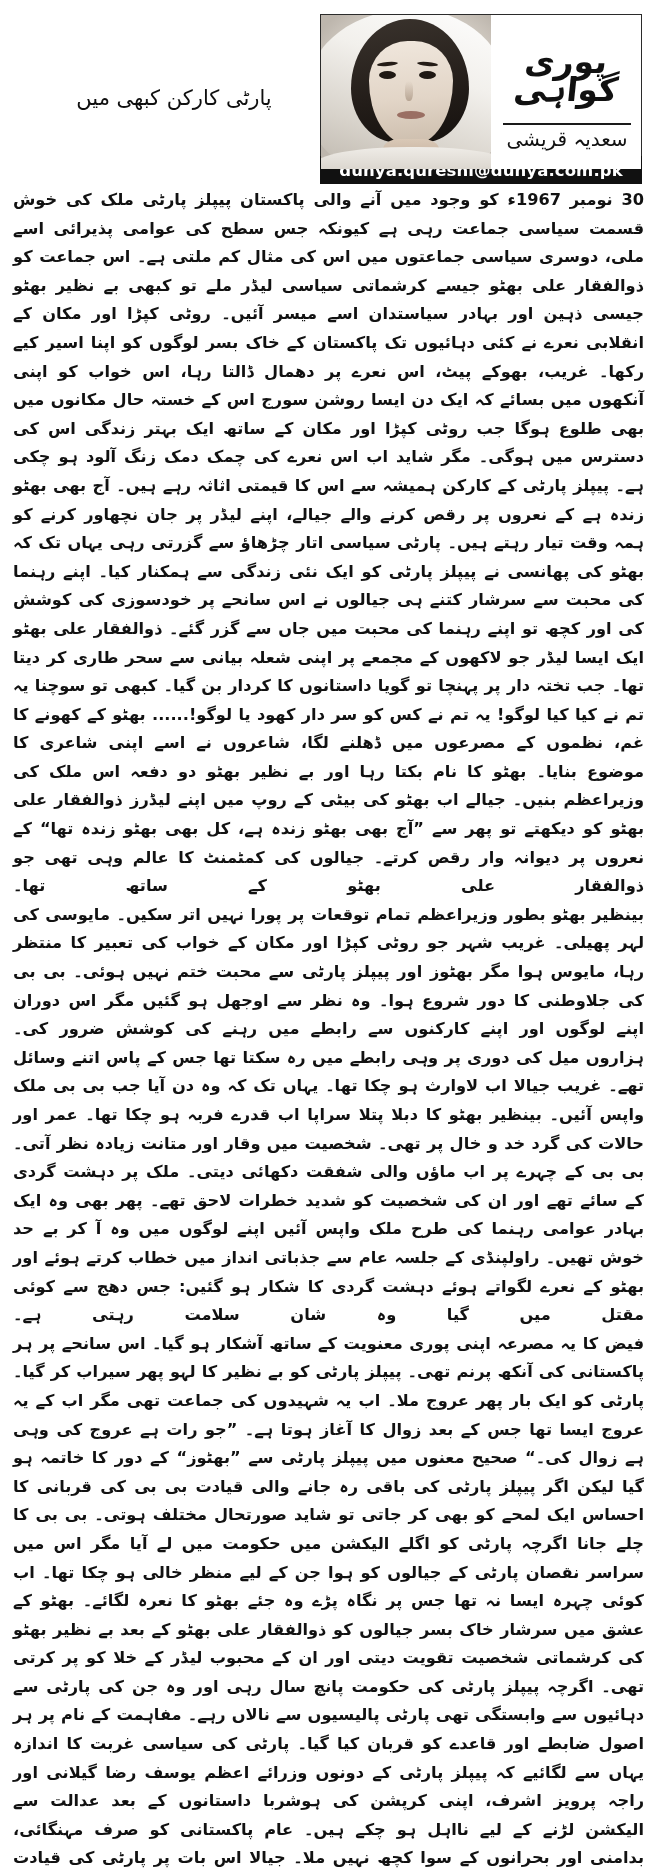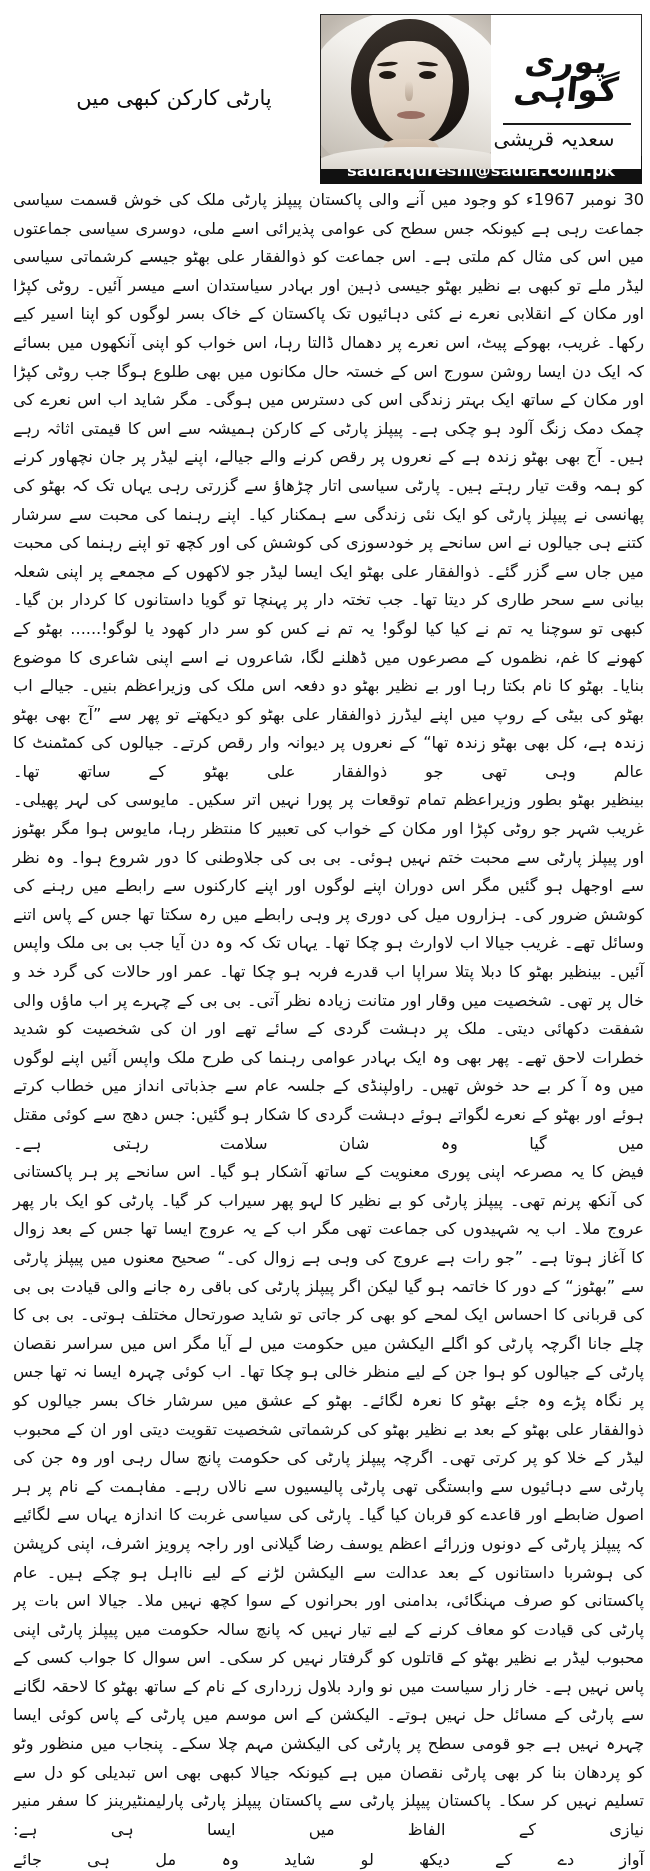--- a/index.html
+++ b/index.html
@@ -84,21 +84,21 @@
     top: 108px;
     right: 10px;
     width: 128px;
     height: 2px;
     background: #1a1a1a;
   }
 
   .author-name {
     position: absolute;
     top: 112px;
-    right: 23px;
+    right: 10px;
     width: 128px;
     text-align: center;
     font-size: 20px;
     color: #111111;
     font-family: "DejaVu Sans", sans-serif;
   }
 
   
   .portrait {
     position: absolute;
@@ -233,20 +233,21 @@
     font-family: "DejaVu Sans", sans-serif;
     font-size: 16.2px;
     line-height: 28.6px;
     color: #121212;
     word-spacing: 0.5px;
   }
   .article p {
     margin: 0 0 0 7px;
     text-align: justify;
     text-align-last: justify;
+    font-weight: bold;
   }
   .verse {
     text-align: center;
     text-align-last: center;
     margin: 0;
     line-height: 31px;
   }
 </style>
 </head>
 <body>
@@ -277,21 +278,21 @@
           <span class="l1">پوری</span>
           <span class="l2">گواہی</span>
         </div>
         <div class="brand-rule"></div>
         <div class="author-name">سعدیہ قریشی</div>
       </div>
 
     </div>
 
     <div class="email-bar">
-      <span>sadia.qureshi@sadia.com.pk</span>
+      <span>dunya.qureshi@dunya.com.pk</span>
     </div>
 
     <div class="column-title">پارٹی کارکن کبھی میں</div>
   </div>
 
   <div class="article">
     <p>30 نومبر 1967ء کو وجود میں آنے والی پاکستان پیپلز پارٹی ملک کی خوش قسمت سیاسی جماعت رہی ہے کیونکہ جس سطح کی عوامی پذیرائی اسے ملی، دوسری سیاسی جماعتوں میں اس کی مثال کم ملتی ہے۔ اس جماعت کو ذوالفقار علی بھٹو جیسے کرشماتی سیاسی لیڈر ملے تو کبھی بے نظیر بھٹو جیسی ذہین اور بہادر سیاستدان اسے میسر آئیں۔ روٹی کپڑا اور مکان کے انقلابی نعرے نے کئی دہائیوں تک پاکستان کے خاک بسر لوگوں کو اپنا اسیر کیے رکھا۔ غریب، بھوکے پیٹ، اس نعرے پر دھمال ڈالتا رہا، اس خواب کو اپنی آنکھوں میں بسائے کہ ایک دن ایسا روشن سورج اس کے خستہ حال مکانوں میں بھی طلوع ہوگا جب روٹی کپڑا اور مکان کے ساتھ ایک بہتر زندگی اس کی دسترس میں ہوگی۔ مگر شاید اب اس نعرے کی چمک دمک زنگ آلود ہو چکی ہے۔ پیپلز پارٹی کے کارکن ہمیشہ سے اس کا قیمتی اثاثہ رہے ہیں۔ آج بھی بھٹو زندہ ہے کے نعروں پر رقص کرنے والے جیالے، اپنے لیڈر پر جان نچھاور کرنے کو ہمہ وقت تیار رہتے ہیں۔ پارٹی سیاسی اتار چڑھاؤ سے گزرتی رہی یہاں تک کہ بھٹو کی پھانسی نے پیپلز پارٹی کو ایک نئی زندگی سے ہمکنار کیا۔ اپنے رہنما کی محبت سے سرشار کتنے ہی جیالوں نے اس سانحے پر خودسوزی کی کوشش کی اور کچھ تو اپنے رہنما کی محبت میں جاں سے گزر گئے۔ ذوالفقار علی بھٹو ایک ایسا لیڈر جو لاکھوں کے مجمعے پر اپنی شعلہ بیانی سے سحر طاری کر دیتا تھا۔ جب تختہ دار پر پہنچا تو گویا داستانوں کا کردار بن گیا۔ کبھی تو سوچنا یہ تم نے کیا کیا لوگو! یہ تم نے کس کو سر دار کھود یا لوگو!...... بھٹو کے کھونے کا غم، نظموں کے مصرعوں میں ڈھلنے لگا، شاعروں نے اسے اپنی شاعری کا موضوع بنایا۔ بھٹو کا نام بکتا رہا اور بے نظیر بھٹو دو دفعہ اس ملک کی وزیراعظم بنیں۔ جیالے اب بھٹو کی بیٹی کے روپ میں اپنے لیڈرز ذوالفقار علی بھٹو کو دیکھتے تو پھر سے ”آج بھی بھٹو زندہ ہے، کل بھی بھٹو زندہ تھا“ کے نعروں پر دیوانہ وار رقص کرتے۔ جیالوں کی کمٹمنٹ کا عالم وہی تھی جو ذوالفقار علی بھٹو کے ساتھ تھا۔</p>
     <p>بینظیر بھٹو بطور وزیراعظم تمام توقعات پر پورا نہیں اتر سکیں۔ مایوسی کی لہر پھیلی۔ غریب شہر جو روٹی کپڑا اور مکان کے خواب کی تعبیر کا منتظر رہا، مایوس ہوا مگر بھٹوز اور پیپلز پارٹی سے محبت ختم نہیں ہوئی۔ بی بی کی جلاوطنی کا دور شروع ہوا۔ وہ نظر سے اوجھل ہو گئیں مگر اس دوران اپنے لوگوں اور اپنے کارکنوں سے رابطے میں رہنے کی کوشش ضرور کی۔ ہزاروں میل کی دوری پر وہی رابطے میں رہ سکتا تھا جس کے پاس اتنے وسائل تھے۔ غریب جیالا اب لاوارث ہو چکا تھا۔ یہاں تک کہ وہ دن آیا جب بی بی ملک واپس آئیں۔ بینظیر بھٹو کا دبلا پتلا سراپا اب قدرے فربہ ہو چکا تھا۔ عمر اور حالات کی گرد خد و خال پر تھی۔ شخصیت میں وقار اور متانت زیادہ نظر آتی۔ بی بی کے چہرے پر اب ماؤں والی شفقت دکھائی دیتی۔ ملک پر دہشت گردی کے سائے تھے اور ان کی شخصیت کو شدید خطرات لاحق تھے۔ پھر بھی وہ ایک بہادر عوامی رہنما کی طرح ملک واپس آئیں اپنے لوگوں میں وہ آ کر بے حد خوش تھیں۔ راولپنڈی کے جلسہ عام سے جذباتی انداز میں خطاب کرتے ہوئے اور بھٹو کے نعرے لگواتے ہوئے دہشت گردی کا شکار ہو گئیں: جس دھج سے کوئی مقتل میں گیا وہ شان سلامت رہتی ہے۔</p>
     <p>فیض کا یہ مصرعہ اپنی پوری معنویت کے ساتھ آشکار ہو گیا۔ اس سانحے پر ہر پاکستانی کی آنکھ پرنم تھی۔ پیپلز پارٹی کو بے نظیر کا لہو پھر سیراب کر گیا۔ پارٹی کو ایک بار پھر عروج ملا۔ اب یہ شہیدوں کی جماعت تھی مگر اب کے یہ عروج ایسا تھا جس کے بعد زوال کا آغاز ہوتا ہے۔ ”جو رات ہے عروج کی وہی ہے زوال کی۔“ صحیح معنوں میں پیپلز پارٹی سے ”بھٹوز“ کے دور کا خاتمہ ہو گیا لیکن اگر پیپلز پارٹی کی باقی رہ جانے والی قیادت بی بی کی قربانی کا احساس ایک لمحے کو بھی کر جاتی تو شاید صورتحال مختلف ہوتی۔ بی بی کا چلے جانا اگرچہ پارٹی کو اگلے الیکشن میں حکومت میں لے آیا مگر اس میں سراسر نقصان پارٹی کے جیالوں کو ہوا جن کے لیے منظر خالی ہو چکا تھا۔ اب کوئی چہرہ ایسا نہ تھا جس پر نگاہ پڑے وہ جئے بھٹو کا نعرہ لگائے۔ بھٹو کے عشق میں سرشار خاک بسر جیالوں کو ذوالفقار علی بھٹو کے بعد بے نظیر بھٹو کی کرشماتی شخصیت تقویت دیتی اور ان کے محبوب لیڈر کے خلا کو پر کرتی تھی۔ اگرچہ پیپلز پارٹی کی حکومت پانچ سال رہی اور وہ جن کی پارٹی سے دہائیوں سے وابستگی تھی پارٹی پالیسیوں سے نالاں رہے۔ مفاہمت کے نام پر ہر اصول ضابطے اور قاعدے کو قربان کیا گیا۔ پارٹی کی سیاسی غربت کا اندازہ یہاں سے لگائیے کہ پیپلز پارٹی کے دونوں وزرائے اعظم یوسف رضا گیلانی اور راجہ پرویز اشرف، اپنی کرپشن کی ہوشربا داستانوں کے بعد عدالت سے الیکشن لڑنے کے لیے نااہل ہو چکے ہیں۔ عام پاکستانی کو صرف مہنگائی، بدامنی اور بحرانوں کے سوا کچھ نہیں ملا۔ جیالا اس بات پر پارٹی کی قیادت کو معاف کرنے کے لیے تیار نہیں کہ پانچ سالہ حکومت میں پیپلز پارٹی اپنی محبوب لیڈر بے نظیر بھٹو کے قاتلوں کو گرفتار نہیں کر سکی۔ اس سوال کا جواب کسی کے پاس نہیں ہے۔ خار زار سیاست میں نو وارد بلاول زرداری کے نام کے ساتھ بھٹو کا لاحقہ لگانے سے پارٹی کے مسائل حل نہیں ہوتے۔ الیکشن کے اس موسم میں پارٹی کے پاس کوئی ایسا چہرہ نہیں ہے جو قومی سطح پر پارٹی کی الیکشن مہم چلا سکے۔ پنجاب میں منظور وٹو کو پردھان بنا کر بھی پارٹی نقصان میں ہے کیونکہ جیالا کبھی بھی اس تبدیلی کو دل سے تسلیم نہیں کر سکا۔ پاکستان پیپلز پارٹی سے پاکستان پیپلز پارٹی پارلیمنٹیرینز کا سفر منیر نیازی کے الفاظ میں ایسا ہی ہے:</p>
     <p class="verse">آواز دے کے دیکھ لو شاید وہ مل ہی جائے</p>

